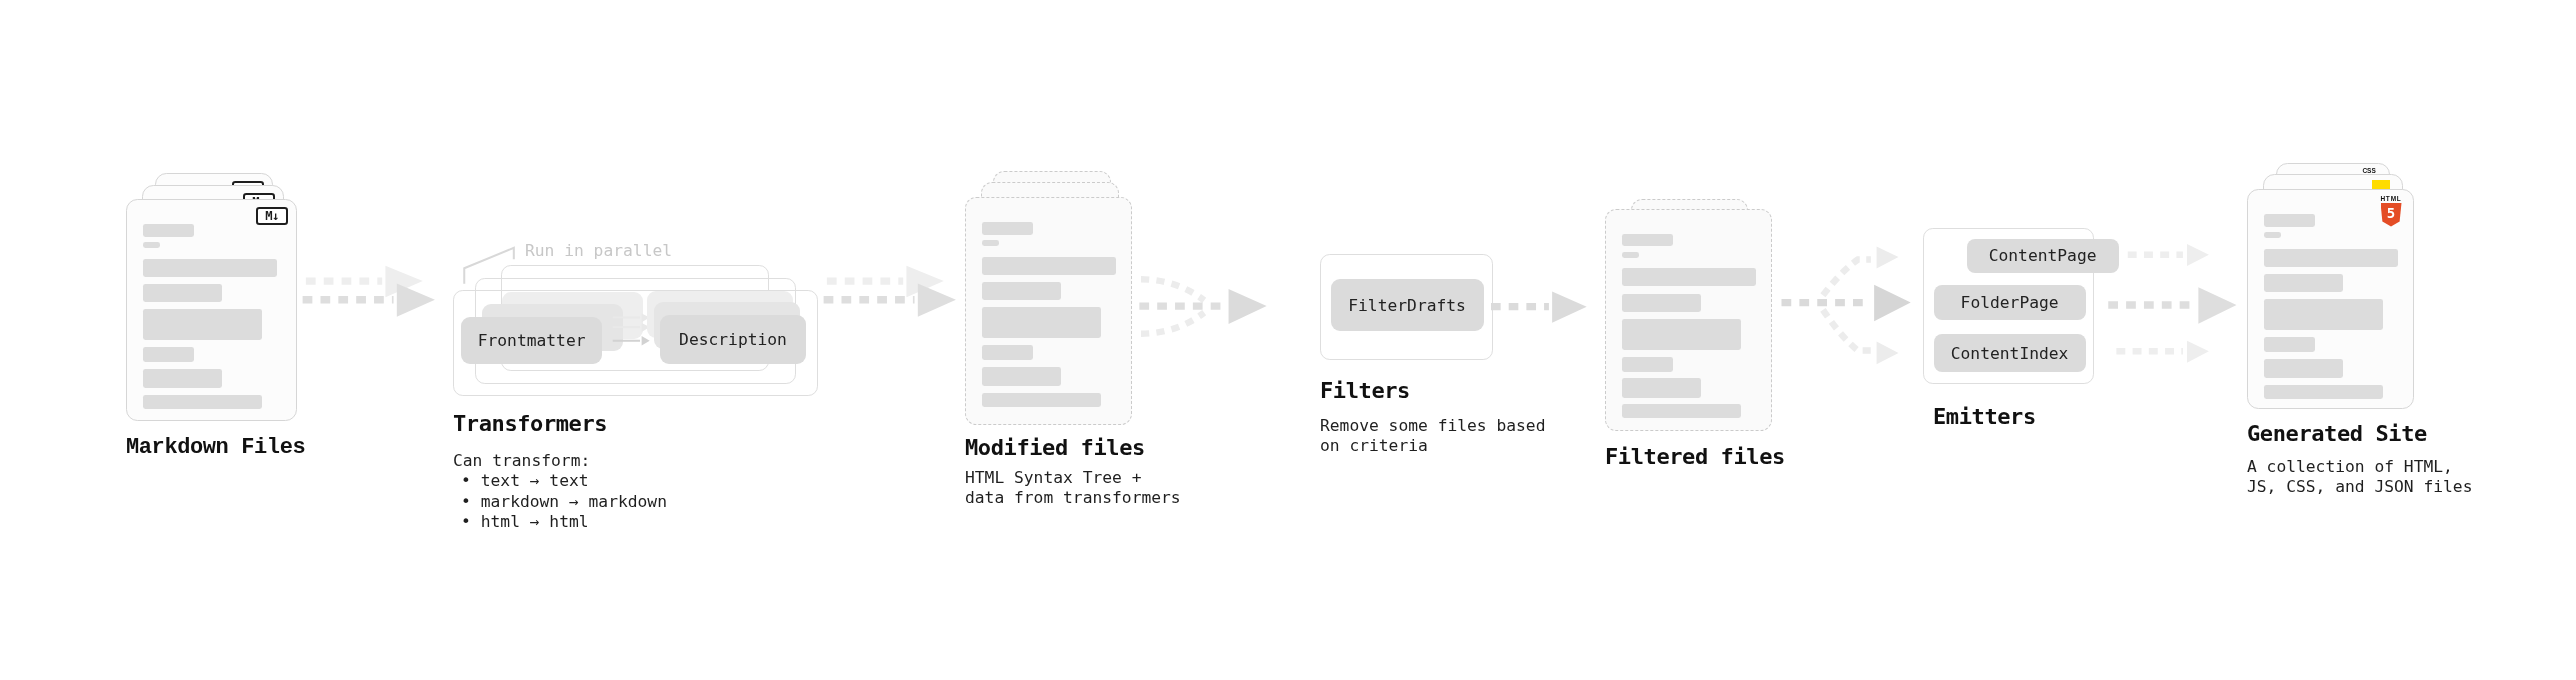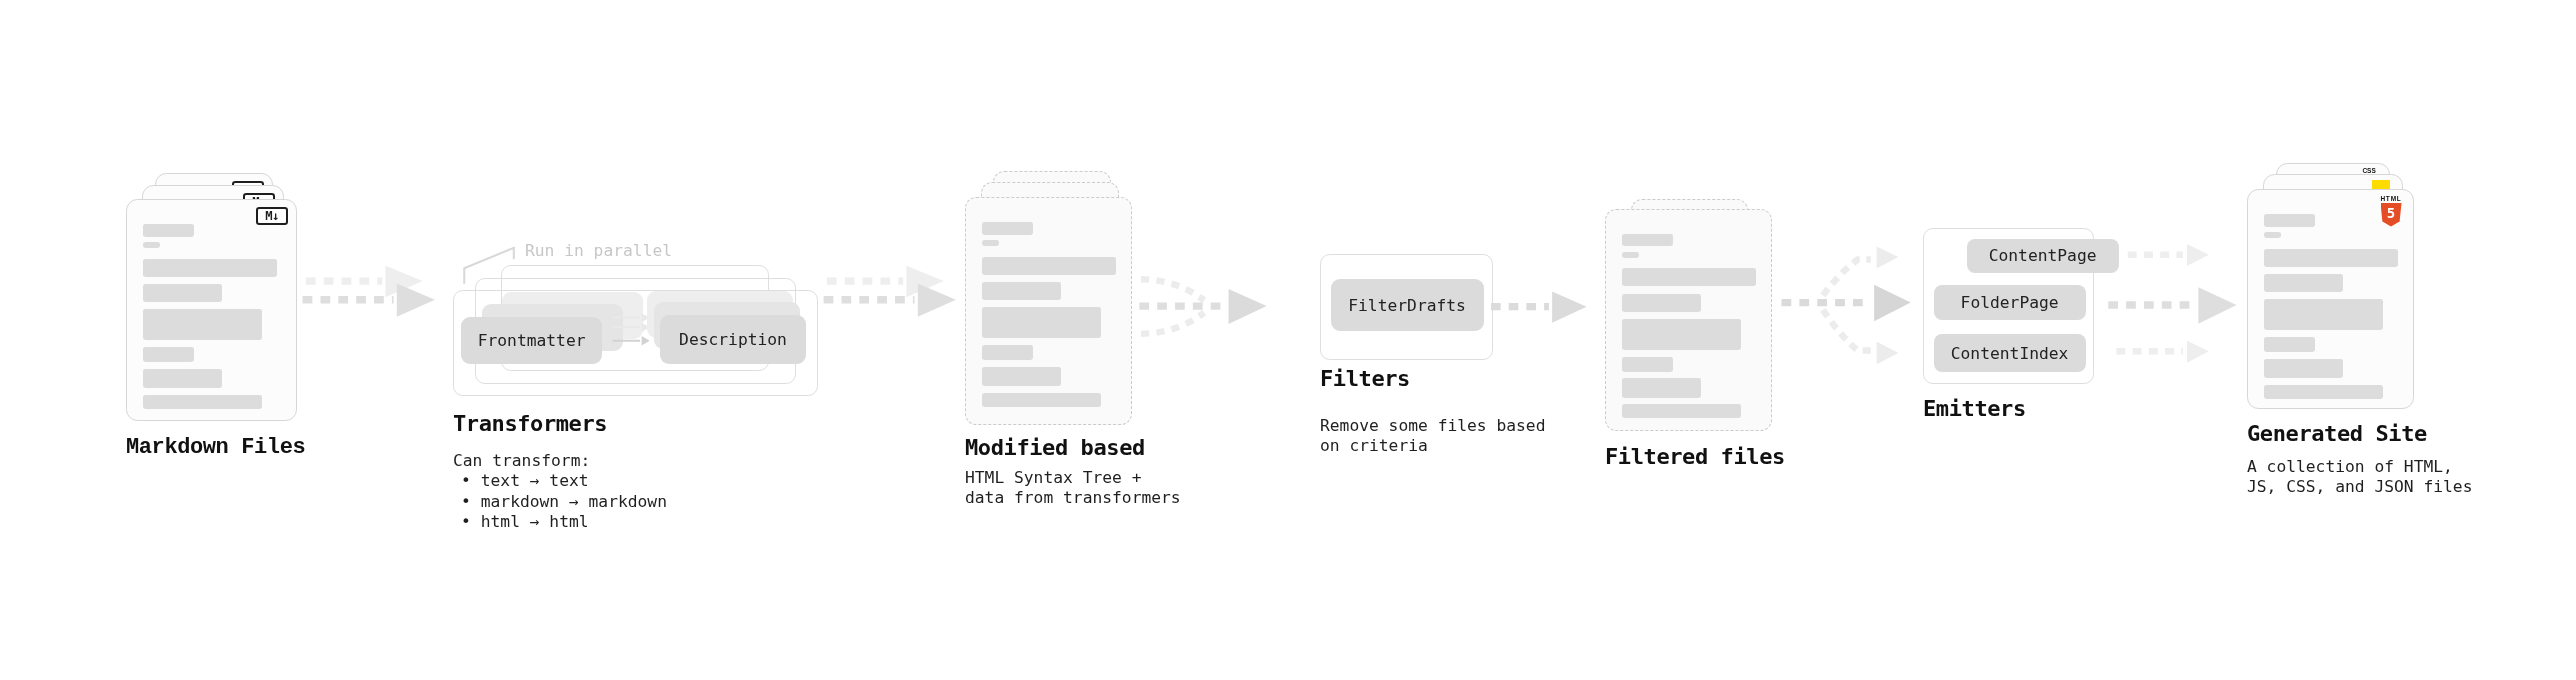--- a/index.html
+++ b/index.html
@@ -152,38 +152,38 @@
     <div class="layer dashed" style="left:0; width:167px; top:26px; height:228px;">
       <div class="bar b1"></div>
       <div class="bar b2"></div>
       <div class="bar b3"></div>
       <div class="bar b4"></div>
       <div class="bar b5"></div>
       <div class="bar b6"></div>
       <div class="bar b7"></div>
       <div class="bar b8"></div>
     </div>
-    <div class="stage-label" style="top:264px;">Modified based</div>
+    <div class="stage-label" style="top:264px;">Modified files</div>
     <div class="stage-desc" style="top:297px;">
       <div>HTML Syntax Tree +</div>
       <div>data from transformers</div>
     </div>
   </div>
 
   <svg style="left:1136px; top:268px;" width="134" height="77" viewBox="0 0 165 95">
     <path d="M6 14 Q 50 14 84 40" fill="none" stroke="#ececec" stroke-width="8" stroke-dasharray="10 9"></path>
     <path d="M6 81 Q 50 81 84 55" fill="none" stroke="#ececec" stroke-width="8" stroke-dasharray="10 9"></path>
     <path class="arr-d" d="M4 47 H110" fill="none" stroke-width="9" stroke-dasharray="12 10"></path>
     <polygon points="114,26 161,47 114,69" fill="#dbdbdb"></polygon>
   </svg>
 
   <div class="stage" style="left:1281px; top:254px; width:228px; height:260px;margin-left:39px;">
     <div class="obox filled" style="left:0; top:0; width:173px; height:106px;"></div>
     <div class="chip" style="left:10.6px; top:25px; width:153px; height:52px;">FilterDrafts</div>
-    <div class="stage-label" style="top:112px;text-align:right;">Filters</div>
+    <div class="stage-label" style="top:124px;text-align:right;">Filters</div>
     <div class="stage-desc" style="top:162px;">
       <div>Remove some files based</div>
       <div>on criteria</div>
     </div>
   </div>
 
   <svg style="left:1471px; top:289px;" width="118" height="37" viewBox="0 0 145 46">
     <path d="M2 22 H96" fill="none" stroke="#dbdbdb" stroke-width="9" stroke-dasharray="12 10"></path>
     <polygon points="100,3 143,22 100,42" fill="#dbdbdb"></polygon>
   </svg>
@@ -210,21 +210,21 @@
     <polygon points="121,125 148,139 121,153" fill="#ececec"></polygon>
     <path d="M4 77 H112" fill="none" stroke="#dadada" stroke-width="9" stroke-dasharray="12 10"></path>
     <polygon points="118,55 163,77 118,100" fill="#d6d6d6"></polygon>
   </svg>
 
   <div class="stage" style="left:1923px; top:228px; width:244px; height:276px;">
     <div class="obox filled" style="left:0; top:0; width:171px; height:156px;"></div>
     <div class="chip" style="left:10.6px; top:10.6px; width:152px; height:34px; border-radius:8.1px;margin-left:33px;">ContentPage</div>
     <div class="chip" style="left:10.6px; top:57px; width:152px; height:35px; border-radius:8.1px;">FolderPage</div>
     <div class="chip" style="left:10.6px; top:106px; width:152px; height:38px; border-radius:8.1px;">ContentIndex</div>
-    <div class="stage-label" style="top:168px;">Emitters</div>
+    <div class="stage-label" style="top:176px;margin-left:10px;">Emitters</div>
   </div>
 
   <svg style="left:2105px; top:240px;" width="138" height="130" viewBox="0 0 170 160">
     <path class="arr-l" d="M28 18 H96" fill="none" stroke-width="8" stroke-dasharray="11 9"></path>
     <polygon class="fill-l" points="101,5 128,18 101,32"></polygon>
     <path class="arr-d" d="M4 80 H110" fill="none" stroke-width="9" stroke-dasharray="12 10"></path>
     <polygon class="fill-d" points="115,58 162,80 115,103"></polygon>
     <path class="arr-l" d="M14 137 H96" fill="none" stroke-width="8" stroke-dasharray="11 9"></path>
     <polygon class="fill-l" points="101,124 128,137 101,151"></polygon>
   </svg>

